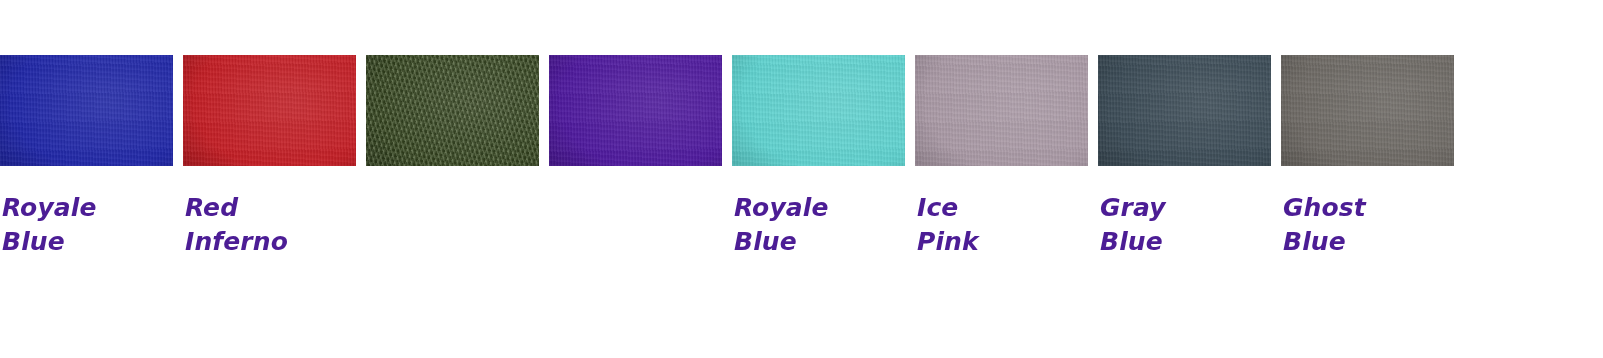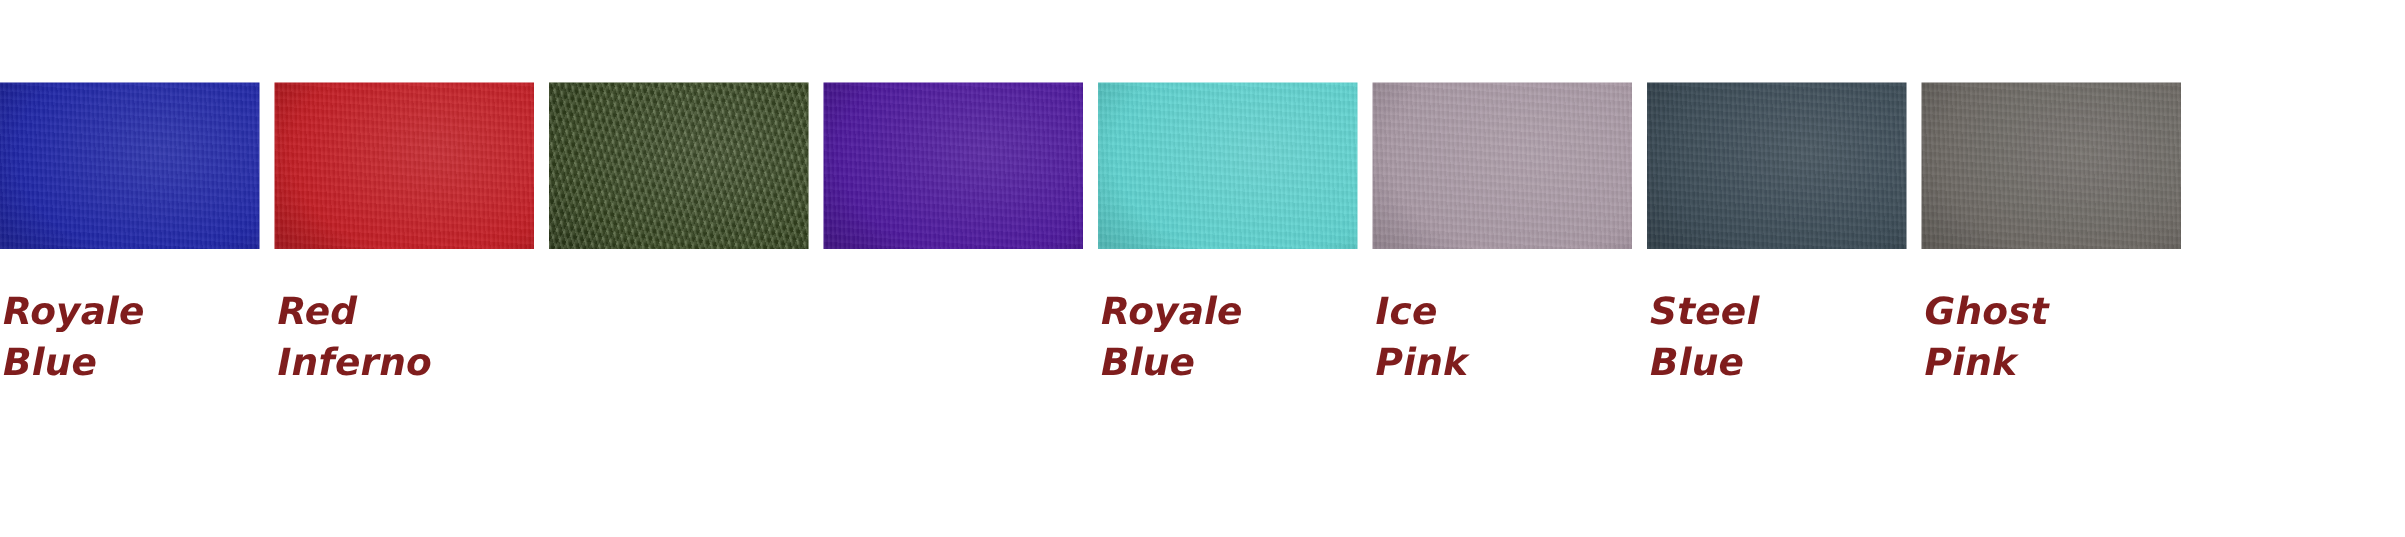--- a/index.html
+++ b/index.html
@@ -106,21 +106,21 @@
   }
 
   .swatch-label {
     margin-top: 25px;
     padding-left: 2px;
     font-family: "DejaVu Sans", sans-serif;
     font-weight: bold;
     font-style: italic;
     font-size: 25px;
     line-height: 34px;
-    color: #7f1d1d;
+    color: #4c1d95;
     white-space: pre-line;
     letter-spacing: 0.1px;
   }
 </style>
 </head>
 <body>
 
 <div id="swatch-palette">
     <div class="swatch-cell">
       <div class="swatch-chip texture-soft" style="background: radial-gradient(95% 110% at 58% 45%, rgb(33, 40, 168) 0%, rgb(33, 40, 168) 52%, rgb(27, 33, 147) 100%);">
@@ -164,24 +164,24 @@
         <div class="grain"></div>
       </div>
       <div class="swatch-label">Ice
 Pink</div>
     </div>
     <div class="swatch-cell">
       <div class="swatch-chip texture-soft" style="background: radial-gradient(95% 110% at 58% 45%, rgb(60, 76, 87) 0%, rgb(60, 76, 87) 52%, rgb(51, 66, 76) 100%);">
         <div class="sheen"></div>
         <div class="grain"></div>
       </div>
-      <div class="swatch-label">Steel
+      <div class="swatch-label">Gray
 Blue</div>
     </div>
     <div class="swatch-cell">
       <div class="swatch-chip texture-soft" style="background: radial-gradient(95% 110% at 58% 45%, rgb(110, 106, 101) 0%, rgb(110, 106, 101) 52%, rgb(97, 93, 88) 100%);">
         <div class="sheen"></div>
         <div class="grain"></div>
       </div>
       <div class="swatch-label">Ghost
-Pink</div>
+Blue</div>
     </div>
   </div>
 
 </body></html>

